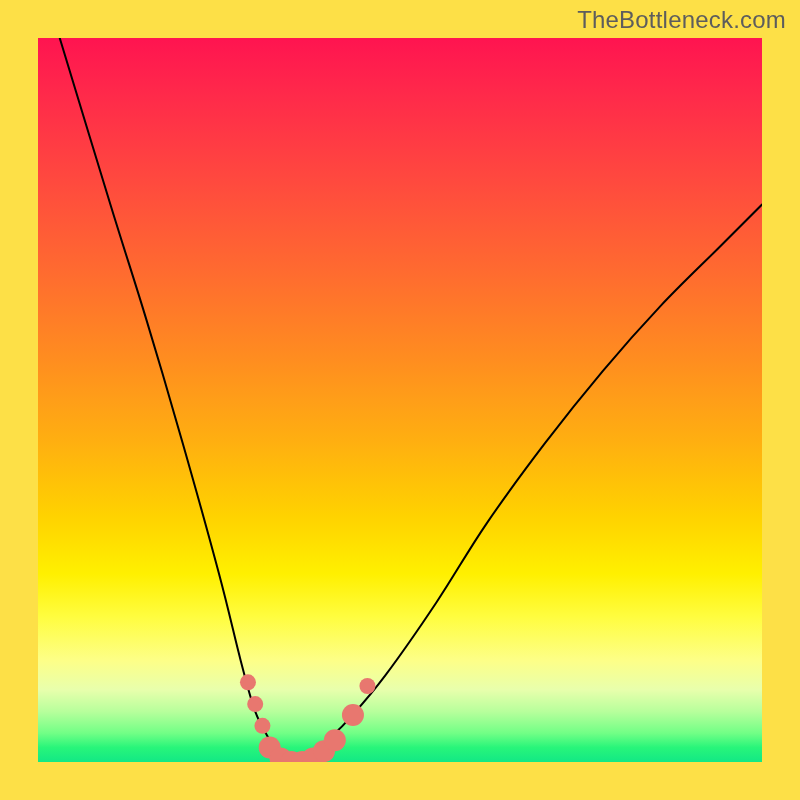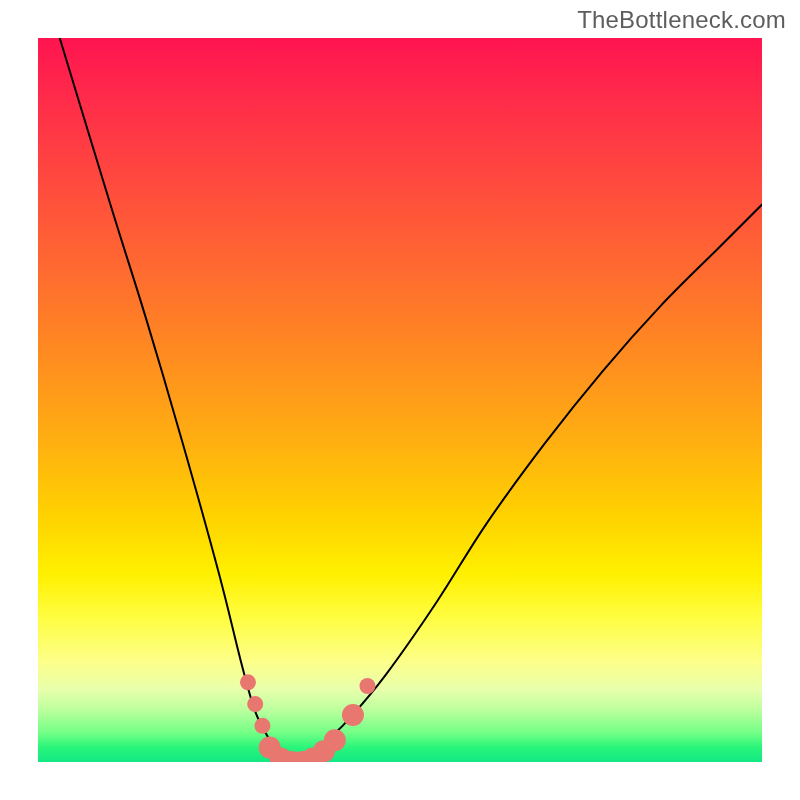--- a/index.html
+++ b/index.html
@@ -8,21 +8,21 @@
     width: 800px;
     height: 800px;
     overflow: hidden;
     background: #000;
     font-family: Arial, Helvetica, sans-serif;
   }
   .frame {
     position: relative;
     width: 800px;
     height: 800px;
-    background: #ffffff;
+    background: #fde047;
   }
   .plot-area {
     position: absolute;
     left: 38px;
     top: 38px;
     width: 724px;
     height: 724px;
     
     background: linear-gradient(
       to bottom,

